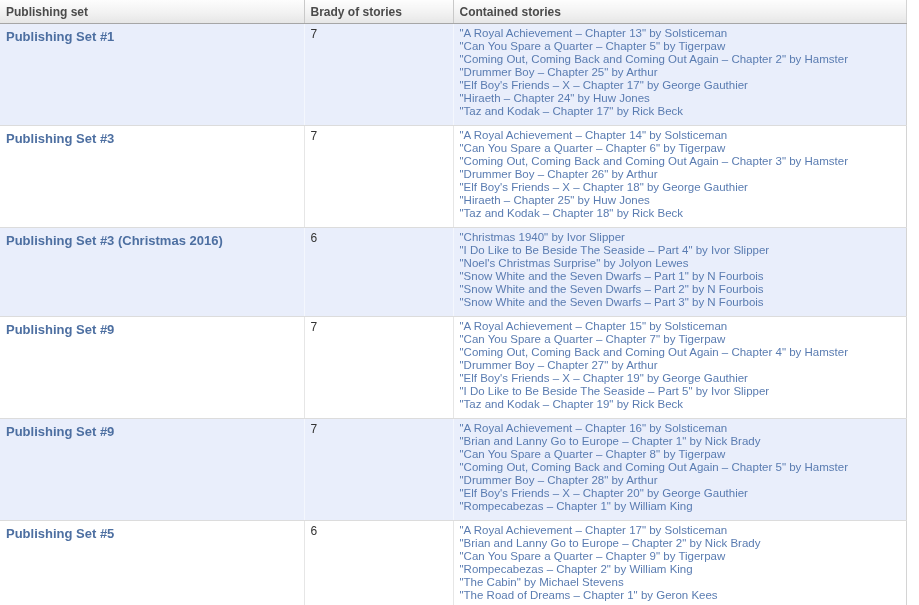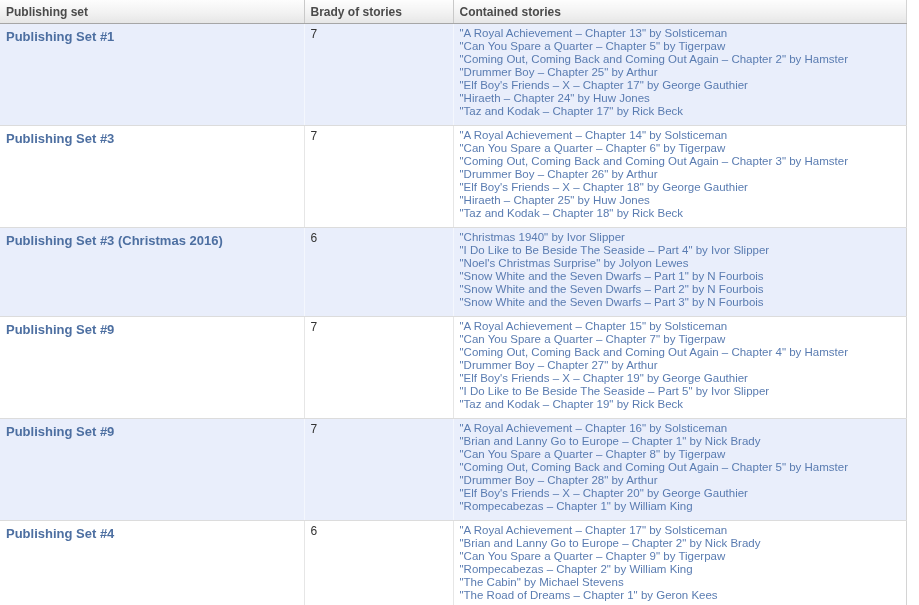--- a/index.html
+++ b/index.html
@@ -148,21 +148,21 @@
             <a href="#" class="story">"A Royal Achievement – Chapter 16" by Solsticeman</a>
             <a href="#" class="story">"Brian and Lanny Go to Europe – Chapter 1" by Nick Brady</a>
             <a href="#" class="story">"Can You Spare a Quarter – Chapter 8" by Tigerpaw</a>
             <a href="#" class="story">"Coming Out, Coming Back and Coming Out Again – Chapter 5" by Hamster</a>
             <a href="#" class="story">"Drummer Boy – Chapter 28" by Arthur</a>
             <a href="#" class="story">"Elf Boy's Friends – X – Chapter 20" by George Gauthier</a>
             <a href="#" class="story">"Rompecabezas – Chapter 1" by William King</a>
           </td>
         </tr>
         <tr>
-          <td class="set-cell"><a href="#">Publishing Set #4</a></td>
+          <td class="set-cell"><a href="#">Publishing Set #5</a></td>
           <td class="count-cell"><span>6</span></td>
           <td class="stories-cell">
             <a href="#" class="story">"A Royal Achievement – Chapter 17" by Solsticeman</a>
             <a href="#" class="story">"Brian and Lanny Go to Europe – Chapter 2" by Nick Brady</a>
             <a href="#" class="story">"Can You Spare a Quarter – Chapter 9" by Tigerpaw</a>
             <a href="#" class="story">"Rompecabezas – Chapter 2" by William King</a>
             <a href="#" class="story">"The Cabin" by Michael Stevens</a>
             <a href="#" class="story">"The Road of Dreams – Chapter 1" by Geron Kees</a>
           </td>
         </tr>

